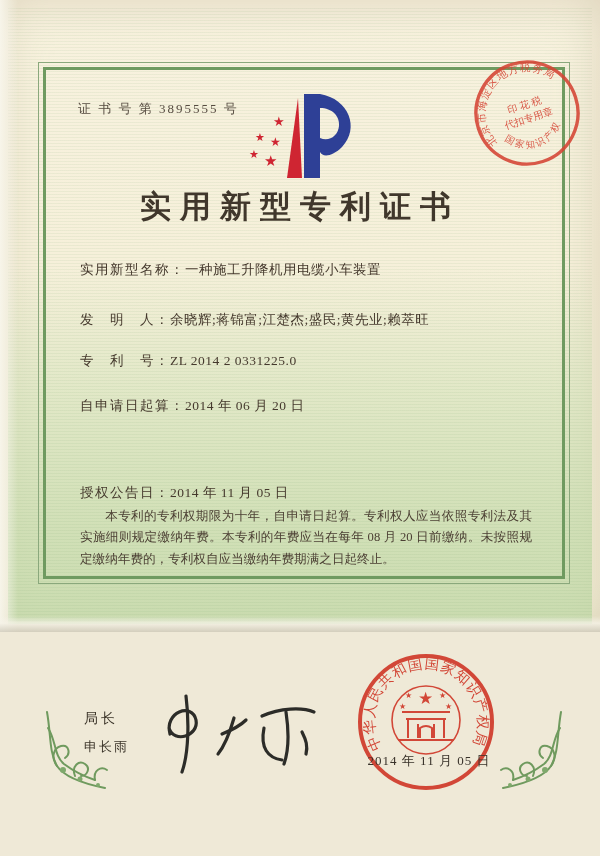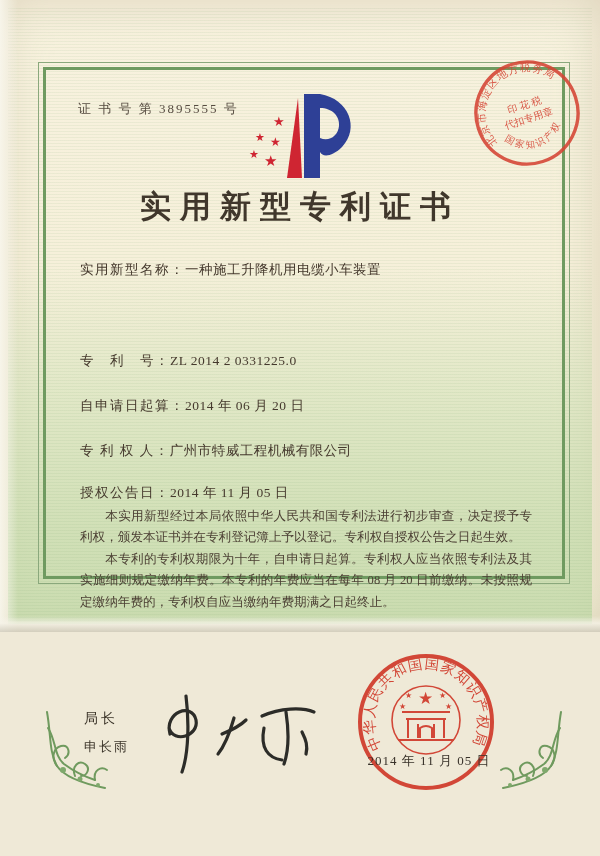--- a/index.html
+++ b/index.html
@@ -89,35 +89,34 @@
       <text x="59" y="54" text-anchor="middle" fill="#d54434" font-size="10">印 花 税</text>
       <text x="59" y="68" text-anchor="middle" fill="#d54434" font-size="10">代扣专用章</text>
     </svg>
   </div>
 
   <div class="title">实用新型专利证书</div>
 
   <div class="field" style="top:261px">
     <span class="lab">实用新型名称：</span><span>一种施工升降机用电缆小车装置</span>
   </div>
+  <div class="field" style="top:311px">
+    <span class="lab">发　明　人：</span><span>余晓辉;蒋锦富;江楚杰;盛民;黄先业;赖萃旺</span>
+  </div>
   <div class="field" style="top:352px">
     <span class="lab">专　利　号：</span><span>ZL 2014 2 0331225.0</span>
   </div>
   <div class="field" style="top:397px">
     <span class="lab">自申请日起算：</span><span>2014 年 06 月 20 日</span>
   </div>
-  <div class="field" style="top:442px">
-    <span class="lab">专 利 权 人：</span><span>广州市特威工程机械有限公司</span>
-  </div>
   <div class="field" style="top:484px">
     <span class="lab">授权公告日：</span><span>2014 年 11 月 05 日</span>
   </div>
 
   <div class="body-text">
-    <p>本实用新型经过本局依照中华人民共和国专利法进行初步审查，决定授予专利权，颁发本证书并在专利登记簿上予以登记。专利权自授权公告之日起生效。</p>
     <p>本专利的专利权期限为十年，自申请日起算。专利权人应当依照专利法及其实施细则规定缴纳年费。本专利的年费应当在每年 08 月 20 日前缴纳。未按照规定缴纳年费的，专利权自应当缴纳年费期满之日起终止。</p>
   </div>
 
   <div class="flourish bl">
     <svg viewBox="0 0 92 92" width="92" height="92">
       <g stroke="#6f9a5e" fill="none" stroke-width="2" stroke-linecap="round">
         <path d="M6,8 C10,30 8,48 16,62 C24,74 44,80 64,84"></path>
         <path d="M7,24 C15,36 13,52 23,60 C31,66 42,72 54,76"></path>
         <path d="M16,62 C10,54 12,44 20,42 C28,40 30,50 24,54"></path>
         <path d="M34,72 C30,62 38,56 44,60 C50,64 46,72 40,72"></path>

